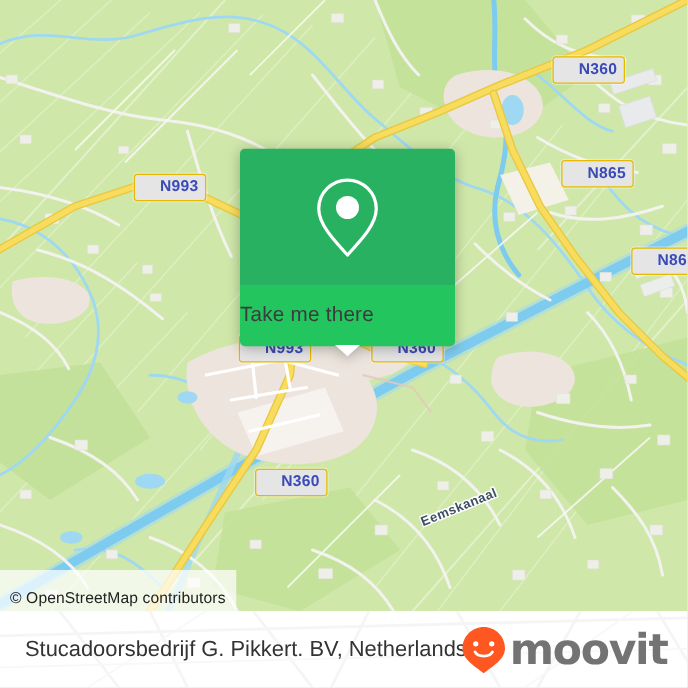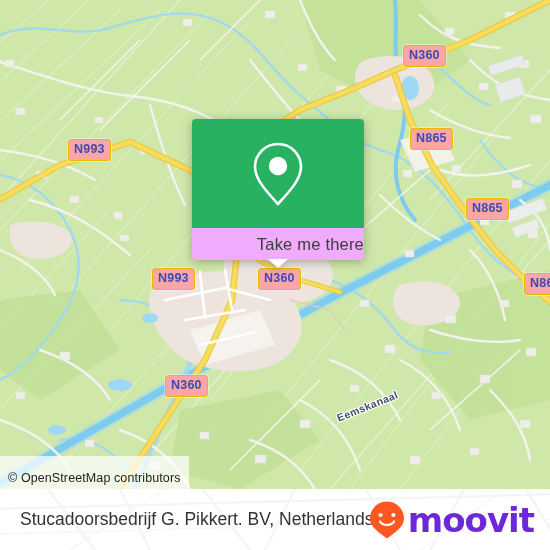--- a/index.html
+++ b/index.html
@@ -25,32 +25,33 @@
     background:rgba(255,255,255,0.72);
     padding:15px 8px 4px 8px;
     font-size:12.5px; color:#222; letter-spacing:.1px;
     white-space:nowrap;
     z-index:40;
   }
 
   
   .shield{
     position:absolute; z-index:25;
-    background:#fca5a5;
+    background:#e5e5e5;
     border:1.6px solid #e8b900;
     border-radius:3px;
     color:#3a4bb8;
     font-size:12.5px;
     font-weight:bold;
     line-height:1;
-    padding:3px 5px 4px 5px;
+    padding:3px 5px 4px 20px;
     letter-spacing:.2px;
     white-space:nowrap;
     box-shadow:0 0 0 1px rgba(255,255,255,.35);
     font-family:"Liberation Sans", sans-serif;
+    margin-left:39px;
   }
 
   
   .water-label{
     position:absolute; z-index:24;
     color:#3f4f63; font-size:10.5px; font-weight:bold;
     letter-spacing:.4px;
     text-shadow:
       1px 0 0 #fff,-1px 0 0 #fff,0 1px 0 #fff,0 -1px 0 #fff,
       1px 1px 0 #fff,-1px -1px 0 #fff,1px -1px 0 #fff,-1px 1px 0 #fff;
@@ -66,24 +67,24 @@
     filter:drop-shadow(0 2px 5px rgba(0,0,0,.28));
   }
   #popup-top{
     height:109px;
     background:#27b161;
     border-radius:4px 4px 0 0;
     display:flex; align-items:center; justify-content:center;
     cursor:pointer;
   }
   #popup-bottom{
-    height:32px;
-    background:#f0abfc;
+    height:49px;
+    background:#22c55e;
     border-radius:0 0 4px 4px;
-    display:flex; align-items:center; justify-content:flex-end;
+    display:flex; align-items:center; justify-content:flex-start;
     cursor:pointer;
   }
   #popup-bottom span{
     font-size:16.5px; color:#3c3c3c; letter-spacing:.2px;
   }
   #popup-tail{
     position:absolute; left:50%; bottom:-8px; transform:translateX(-50%);
     width:0;height:0;
     border-left:10px solid transparent;
     border-right:10px solid transparent;
@@ -102,21 +103,21 @@
     position:relative; z-index:3;
     margin-left:20px;
     font-size:17.5px; color:#333; letter-spacing:0;
     white-space:nowrap;
   }
   #logo{
     position:absolute; right:16px; top:50%; transform:translateY(-50%);
     z-index:3; display:flex; align-items:center;
   }
   #logo-word{
-    font-size:34px; font-weight:bold; color:#6d28d9;
+    font-size:34px; font-weight:bold; color:#737373;
     letter-spacing:-1px; line-height:1; margin-left:2px;
     font-family:"DejaVu Sans", sans-serif;
   }
 </style>
 </head>
 <body>
 
 <div id="app">
 
   <div id="map">

